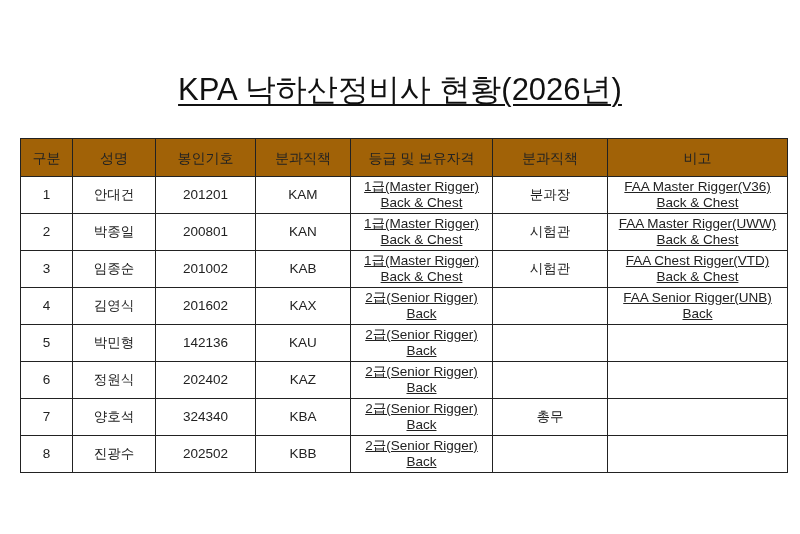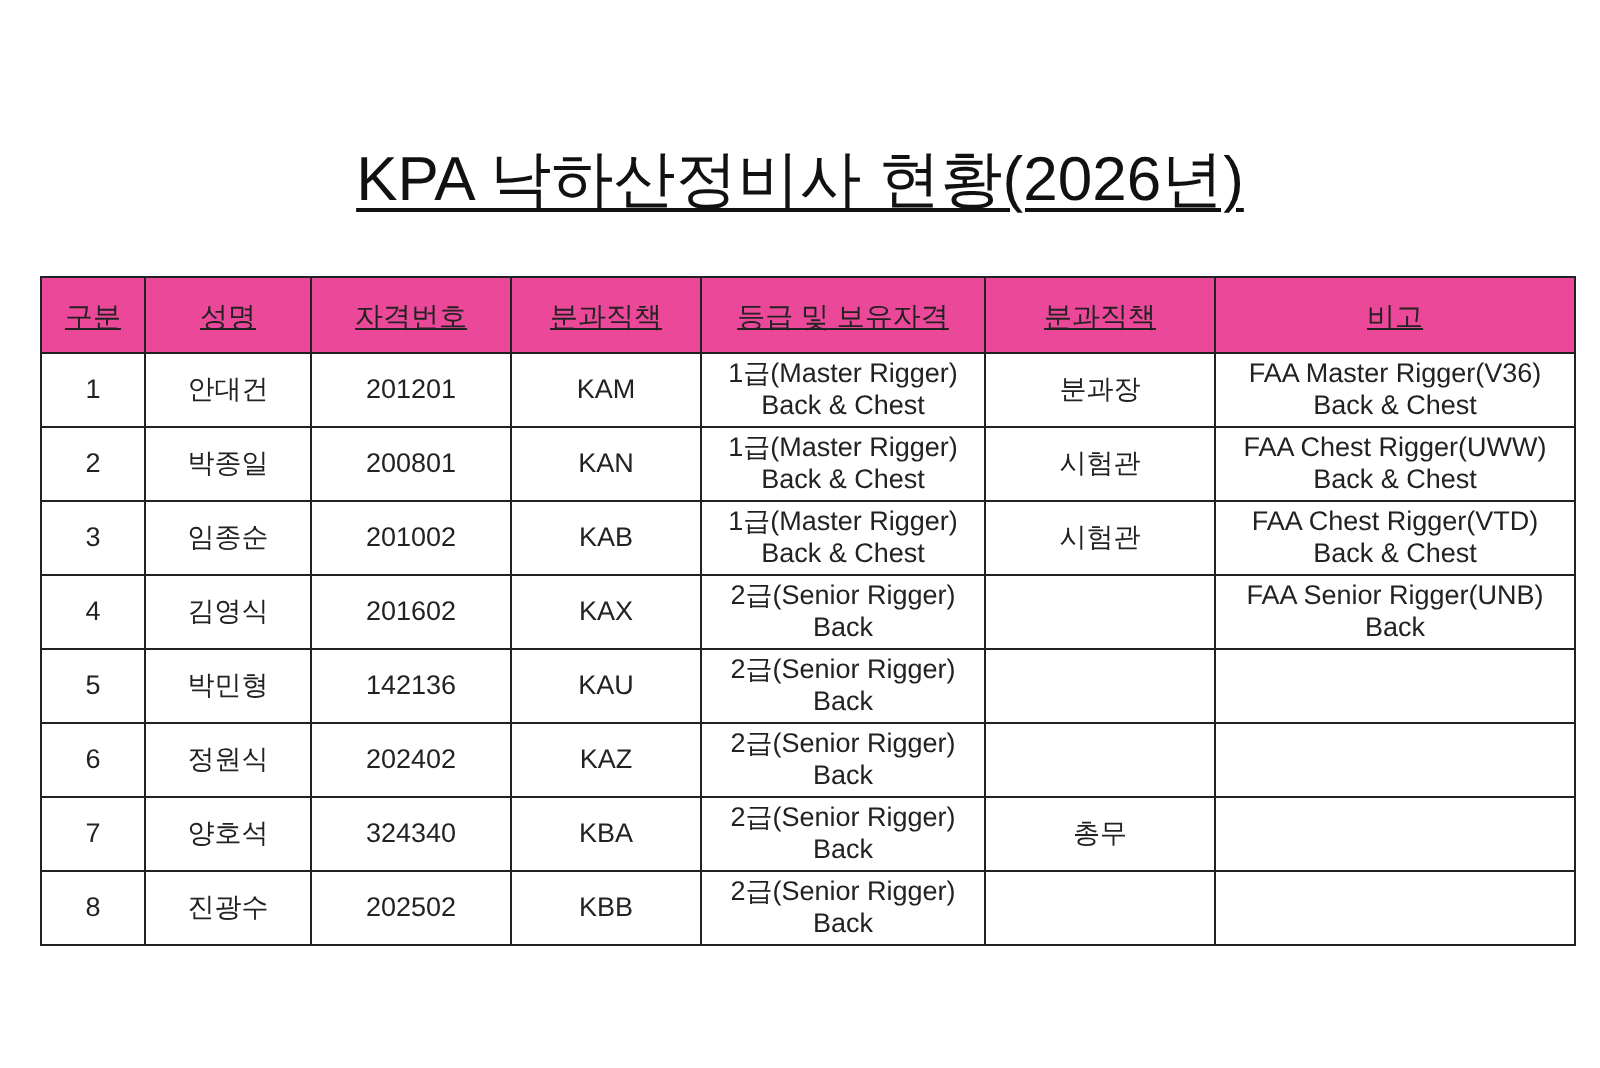--- a/index.html
+++ b/index.html
@@ -40,35 +40,34 @@
       font-size: 13.5px;
     }
     table.grid th, table.grid td {
       border: 1.5px solid #222;
       text-align: center;
       vertical-align: middle;
       padding: 0 2px;
       line-height: 16px;
     }
     table.grid th {
-      background: #ec4899;
+      background: #a16207;
       height: 37px;
       font-weight: normal;
       font-size: 14px;
       color: #222;
-      text-decoration: underline;
     }
     table.grid td {
       height: 36px;
       color: #222;
     }
     td.name, td.role {
       font-weight: normal;
     }
-    .line { display: block; white-space: nowrap; }
+    .line { display: block; white-space: nowrap; text-decoration: underline; }
   </style>
 </head>
 <body>
 
 <div class="title">
   <span>KPA 낙하산정비사 현황(2026년)</span>
 </div>
 
 <table class="grid">
   <colgroup>
@@ -77,21 +76,21 @@
     <col style="width:100px">
     <col style="width:95px">
     <col style="width:142px">
     <col style="width:115px">
     <col style="width:180px">
   </colgroup>
   <thead>
     <tr>
       <th>구분</th>
       <th>성명</th>
-      <th>자격번호</th>
+      <th>봉인기호</th>
       <th>분과직책</th>
       <th>등급 및 보유자격</th>
       <th>분과직책</th>
       <th>비고</th>
     </tr>
   </thead>
   <tbody>
     <tr>
       <td>1</td>
       <td class="name">안대건</td>
@@ -111,21 +110,21 @@
       <td>2</td>
       <td class="name">박종일</td>
       <td>200801</td>
       <td>KAN</td>
       <td>
           <span class="line">1급(Master Rigger)</span>
           <span class="line">Back &amp; Chest</span>
         </td>
       <td class="role">시험관</td>
       <td>
-          <span class="line">FAA Chest Rigger(UWW)</span>
+          <span class="line">FAA Master Rigger(UWW)</span>
           <span class="line">Back &amp; Chest</span>
         </td>
     </tr>
     <tr>
       <td>3</td>
       <td class="name">임종순</td>
       <td>201002</td>
       <td>KAB</td>
       <td>
           <span class="line">1급(Master Rigger)</span>

